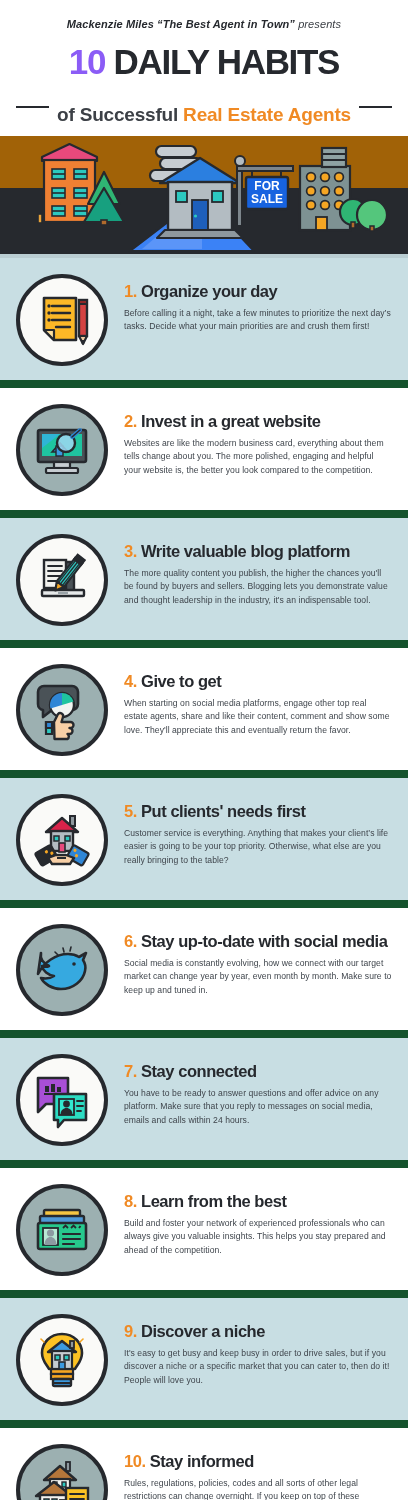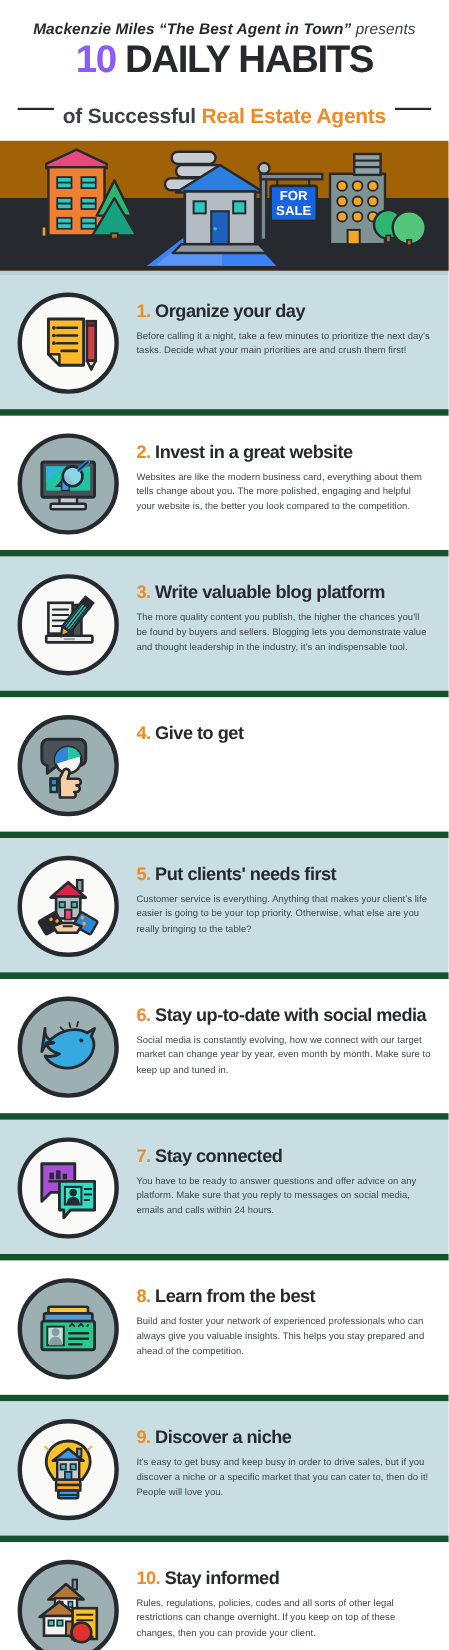--- a/index.html
+++ b/index.html
@@ -16,26 +16,26 @@
     overflow: hidden;
   }
 
   
   .header {
     padding: 18px 14px 0 14px;
     text-align: center;
     background: #ffffff;
   }
   .presents {
-    font-size: 14px;
+    font-size: 11px;
     color: #26292e;
     font-style: italic;
     font-weight: 700;
     letter-spacing: .1px;
-    margin-bottom: 2px;
+    margin-bottom: 14px;
   }
   .presents .light {
     font-weight: 400;
     font-style: italic;
     color: #3c4046;
   }
   .maintitle {
     font-size: 35px;
     font-weight: 800;
     color: #26292e;
@@ -80,21 +80,21 @@
     height: 4px;
     background: #b9cdd2;
   }
 
   
   .habit {
     position: relative;
     display: flex;
     align-items: flex-start;
     padding: 14px 14px 14px 14px;
-    border-bottom: 6px solid #14532d;
+    border-bottom: 8px solid #14532d;
     min-height: 113px;
   }
   .habit.blue  { background: #c8dee3; }
   .habit.white { background: #ffffff; }
 
   .icon-wrap {
     flex: 0 0 96px;
     width: 96px;
     display: flex;
     justify-content: center;
@@ -360,20 +360,21 @@
           <path d="M16 44 v6 h6 v-6 z" fill="#2f86d6" stroke="#26292e" stroke-width="2.2"></path>
           <path d="M24 44 l4 -8 a3 3 0 0 1 5 3 l-1.5 5 h9 a3 3 0 0 1 0 6 h-1 a3 3 0 0 1 0 6 h-2 a3 3 0 0 1 0 5 h-13 z" fill="#f7cfa6" stroke="#26292e" stroke-width="2.4" stroke-linejoin="round"></path>
         </svg>
       </div>
     </div>
     <div class="body">
       <div class="habit-title">
         <span class="hnum">4.</span>
         <span>Give to get</span>
       </div>
+      <div class="habit-desc">When starting on social media platforms, engage other top real estate agents, share and like their content, comment and show some love. They'll appreciate this and eventually return the favor.</div>
     </div>
   </div>
 
   <div class="habit blue">
     <div class="icon-wrap">
       <div class="circle c-white">
         <svg width="64" height="64" viewBox="0 0 64 64">
           <rect x="40" y="8" width="5" height="10" fill="#8e989e" stroke="#26292e" stroke-width="2"></rect>
           <polygon points="16,24 32,10 48,24" fill="#d8234a" stroke="#26292e" stroke-width="2.4" stroke-linejoin="round"></polygon>
           <rect x="21" y="23" width="22" height="20" fill="#b3bcc2" stroke="#26292e" stroke-width="2.4"></rect>

